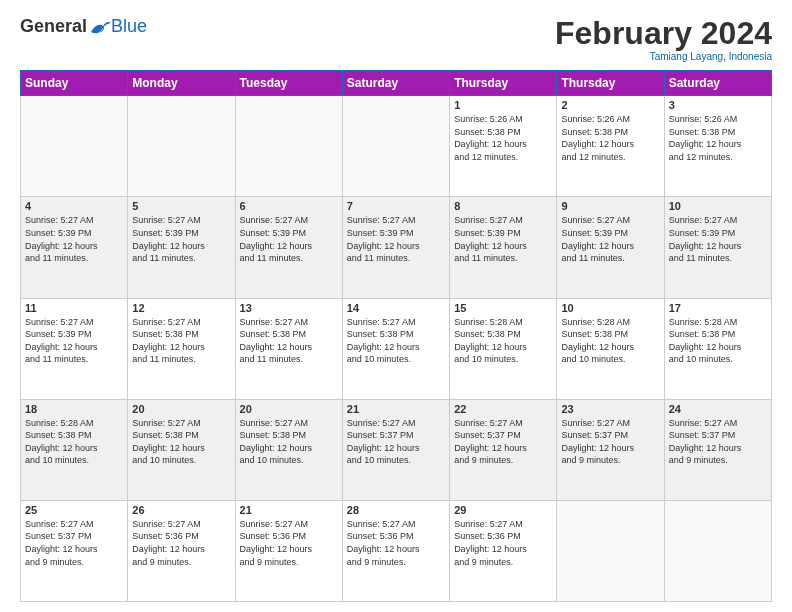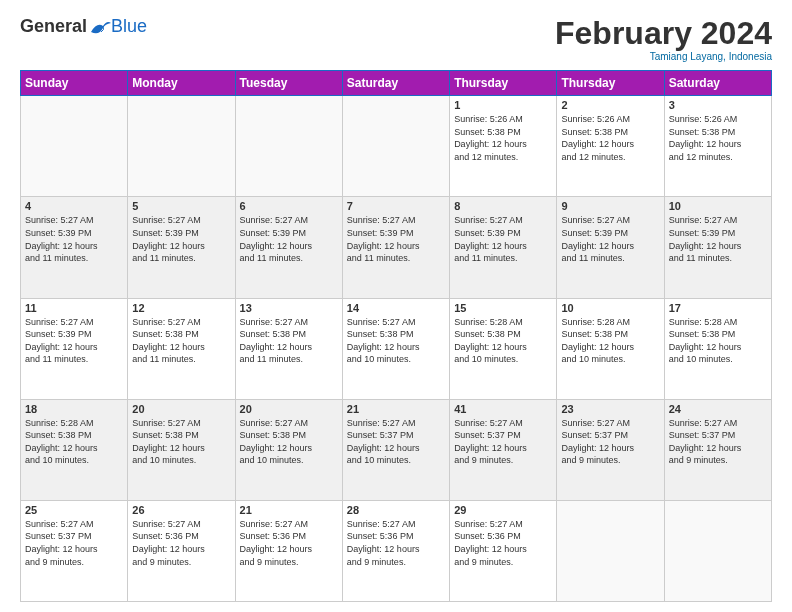--- a/index.html
+++ b/index.html
@@ -290,21 +290,21 @@
 and 10 minutes.</div>
           </td>
           <td>
             <span class="day-num">21</span>
             <div class="day-info" style="white-space: pre-line;">Sunrise: 5:27 AM
 Sunset: 5:37 PM
 Daylight: 12 hours
 and 10 minutes.</div>
           </td>
           <td>
-            <span class="day-num">41</span>
+            <span class="day-num">22</span>
             <div class="day-info" style="white-space: pre-line;">Sunrise: 5:27 AM
 Sunset: 5:37 PM
 Daylight: 12 hours
 and 9 minutes.</div>
           </td>
           <td>
             <span class="day-num">23</span>
             <div class="day-info" style="white-space: pre-line;">Sunrise: 5:27 AM
 Sunset: 5:37 PM
 Daylight: 12 hours

